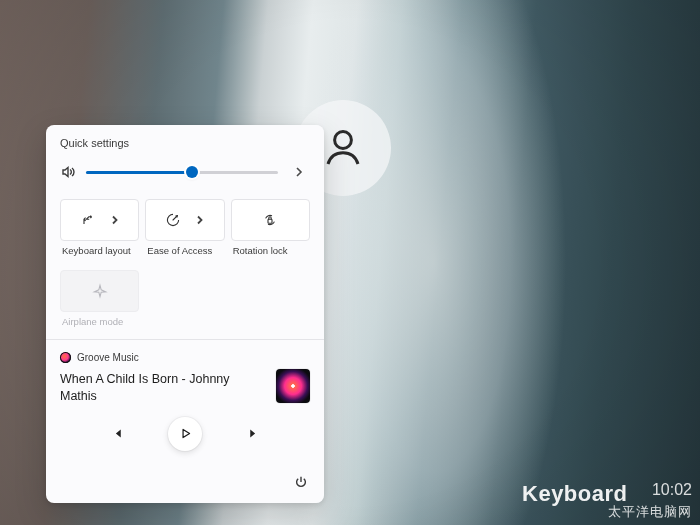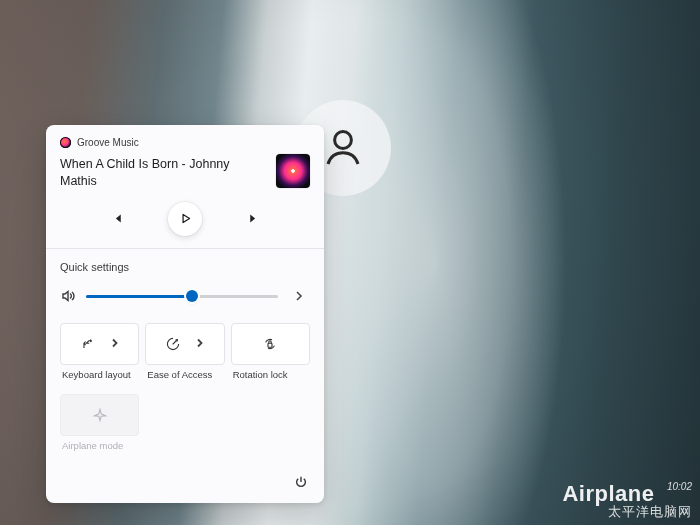--- a/index.html
+++ b/index.html
@@ -117,65 +117,37 @@
 
   
   .watermark-r {
     position: absolute; right: 8px; bottom: 6px;
     color: rgba(255,255,255,0.92);
     font-family: Arial, sans-serif;
     text-align: right;
     line-height: 1.05;
   }
   .watermark-r .big { font-size: 22px; font-weight: 700; letter-spacing: 0.5px; display: inline-block; }
-  .watermark-r .time { font-size: 10px; opacity: 0.9; display: inline-block; vertical-align: top; margin-left: 8px; font-style: italic; }
+  .watermark-r .time { font-size: 16px; opacity: 0.9; display: inline-block; vertical-align: top; margin-left: 20px; }
   .watermark-r .sub { font-size: 13px; opacity: 0.9; letter-spacing: 1px; }
 </style>
 </head>
 <body>
 
 <div class="wallpaper"></div>
 <div class="vignette"></div>
 
 <div class="avatar">
   <svg viewBox="0 0 24 24">
     <circle cx="12" cy="8" r="4.2"></circle>
     <path d="M4.5 20c1.2-3.8 4.2-5.6 7.5-5.6s6.3 1.8 7.5 5.6"></path>
   </svg>
 </div>
 
 <div class="panel">
-
-  <div class="section">
-    <div class="media-header">
-      <span class="media-app-icon"></span>
-      <span>Groove Music</span>
-    </div>
-    <div class="media-body">
-      <div class="media-title">When A Child Is Born - Johnny Mathis</div>
-      <div class="album-art"></div>
-    </div>
-    <div class="media-controls">
-      <button class="mc-btn">
-        <svg viewBox="0 0 16 16">
-            <path d="M4 3v10M12 3l-6 5 6 5z" fill="#222" stroke="none"></path>
-          </svg>
-      </button>
-      <button class="mc-btn play">
-        <svg viewBox="0 0 16 16">
-            <path d="M5 3l8 5-8 5z" fill="none" stroke="#1a1a1a" stroke-linejoin="round"></path>
-          </svg>
-      </button>
-      <button class="mc-btn">
-        <svg viewBox="0 0 16 16">
-            <path d="M12 3v10M4 3l6 5-6 5z" fill="#222" stroke="none"></path>
-          </svg>
-      </button>
-    </div>
-  </div>
 
   <div class="section">
     <div class="qs-title">Quick settings</div>
 
     <div class="vol-row">
       <span class="vol-icon">
         <svg viewBox="0 0 16 16">
             <path d="M3 6h2l3-2.5v9L5 10H3zM10 5.5a3 3 0 010 5M12 4a5 5 0 010 8"></path>
           </svg>
       </span>
@@ -234,29 +206,57 @@
       <span></span>
         <span></span>
     </div>
     <div class="tile-labels">
       <div class="tile-label muted">Airplane mode</div>
       <div></div>
         <div></div>
     </div>
   </div>
 
+  <div class="section">
+    <div class="media-header">
+      <span class="media-app-icon"></span>
+      <span>Groove Music</span>
+    </div>
+    <div class="media-body">
+      <div class="media-title">When A Child Is Born - Johnny Mathis</div>
+      <div class="album-art"></div>
+    </div>
+    <div class="media-controls">
+      <button class="mc-btn">
+        <svg viewBox="0 0 16 16">
+            <path d="M4 3v10M12 3l-6 5 6 5z" fill="#222" stroke="none"></path>
+          </svg>
+      </button>
+      <button class="mc-btn play">
+        <svg viewBox="0 0 16 16">
+            <path d="M5 3l8 5-8 5z" fill="none" stroke="#1a1a1a" stroke-linejoin="round"></path>
+          </svg>
+      </button>
+      <button class="mc-btn">
+        <svg viewBox="0 0 16 16">
+            <path d="M12 3v10M4 3l6 5-6 5z" fill="#222" stroke="none"></path>
+          </svg>
+      </button>
+    </div>
+  </div>
+
   <div class="panel-footer">
     <button class="power-btn">
       <svg viewBox="0 0 16 16">
         <path d="M8 2v6"></path>
           <path d="M4.8 4.2a5 5 0 106.4 0"></path>
       </svg>
     </button>
   </div>
 </div>
 
 <div class="watermark-r">
   <div>
-    <span class="big">Airplane</span>
+    <span class="big">Keyboard</span>
     <span class="time">10:02</span>
   </div>
   <div class="sub">太平洋电脑网</div>
 </div>
 
 </body></html>

